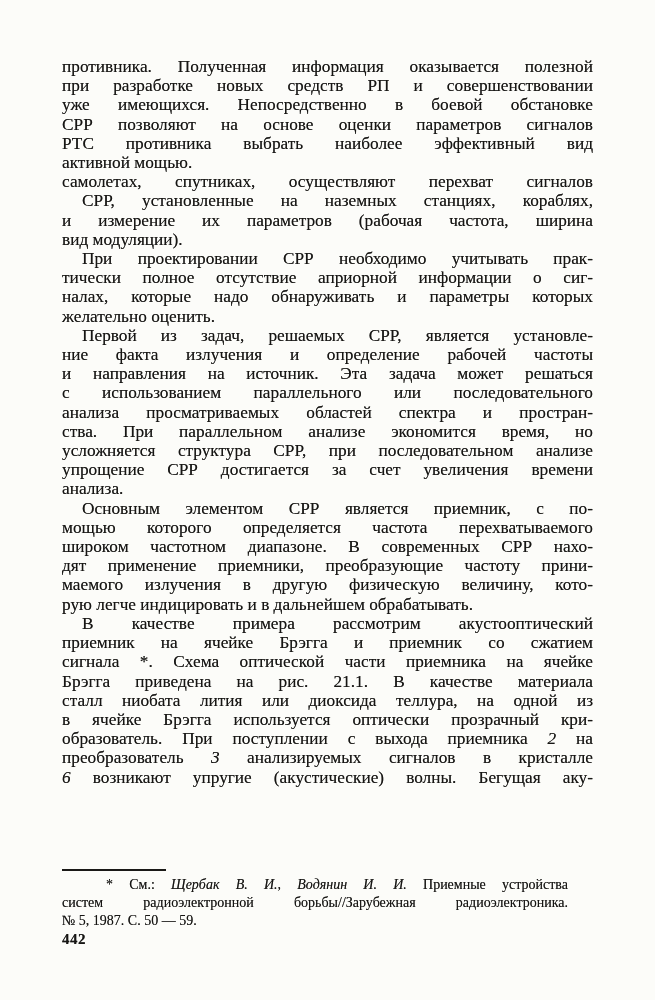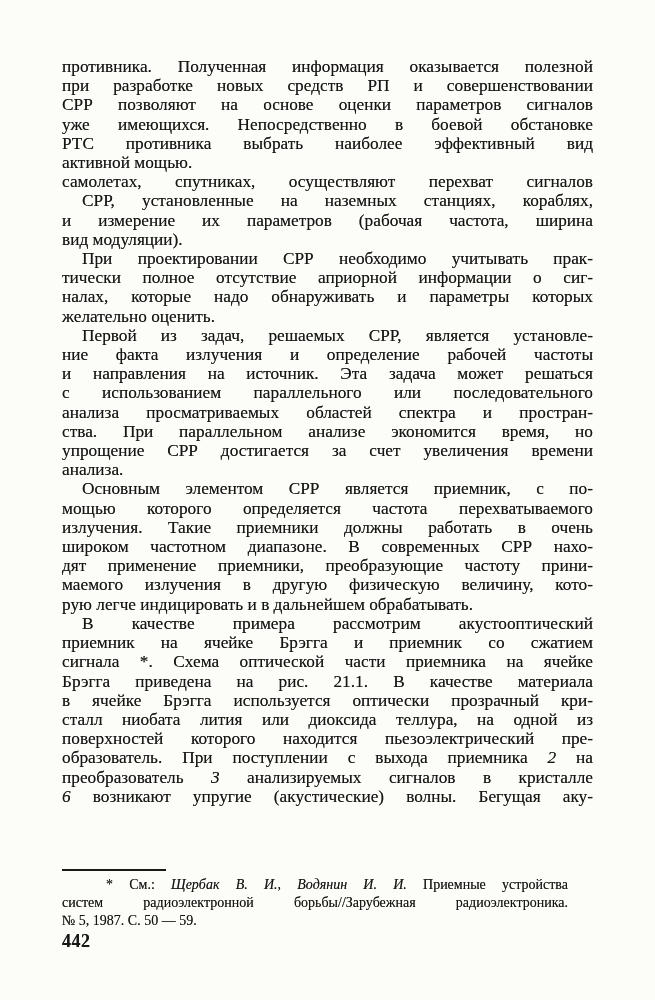--- a/index.html
+++ b/index.html
@@ -40,36 +40,36 @@
     position: absolute;
     left: 62px; top: 876px; width: 506px;
     font-size: 14px;
     line-height: 18.2px;
     text-shadow: 0 0 0.4px rgba(20,20,20,0.6);
   }
   .footnote .line.indent { text-indent: 44px; }
   .page-number {
     position: absolute;
     left: 62px; top: 931px;
-    font-size: 18px;
+    font-size: 15px;
     font-weight: bold;
     letter-spacing: 0.5px;
     text-shadow: 0 0 0.4px rgba(20,20,20,0.6);
   }
 </style>
 </head>
 <body>
 
 <div class="page">
   <div class="body-text" id="body-text">
       <div class="para">
         <div class="line">противника. Полученная информация оказывается полезной</div>
         <div class="line">при разработке новых средств РП и совершенствовании</div>
+        <div class="line">уже имеющихся. Непосредственно в боевой обстановке</div>
         <div class="line">СРР позволяют на основе оценки параметров сигналов</div>
-        <div class="line">уже имеющихся. Непосредственно в боевой обстановке</div>
         <div class="line">РТС противника выбрать наиболее эффективный вид</div>
         <div class="line last">активной мощью.</div>
       </div>
       <div class="para">
         <div class="line">самолетах, спутниках, осуществляют перехват сигналов</div>
         <div class="line indent">СРР, установленные на наземных станциях, кораблях,</div>
         <div class="line">и измерение их параметров (рабочая частота, ширина</div>
         <div class="line last">вид модуляции).</div>
       </div>
       <div class="para">
@@ -78,40 +78,39 @@
         <div class="line">налах, которые надо обнаруживать и параметры которых</div>
         <div class="line last">желательно оценить.</div>
       </div>
       <div class="para">
         <div class="line indent">Первой из задач, решаемых СРР, является установле-</div>
         <div class="line">ние факта излучения и определение рабочей частоты</div>
         <div class="line">и направления на источник. Эта задача может решаться</div>
         <div class="line">с использованием параллельного или последовательного</div>
         <div class="line">анализа просматриваемых областей спектра и простран-</div>
         <div class="line">ства. При параллельном анализе экономится время, но</div>
+        <div class="line">усложняется структура СРР, при последовательном анализе</div>
         <div class="line">упрощение СРР достигается за счет увеличения времени</div>
         <div class="line last">анализа.</div>
       </div>
       <div class="para">
         <div class="line indent">Основным элементом СРР является приемник, с по-</div>
         <div class="line">мощью которого определяется частота перехватываемого</div>
-        <div class="line">излучения. Такие приемники должны работать в очень</div>
         <div class="line">широком частотном диапазоне. В современных СРР нахо-</div>
         <div class="line">дят применение приемники, преобразующие частоту прини-</div>
         <div class="line">маемого излучения в другую физическую величину, кото-</div>
         <div class="line last">рую легче индицировать и в дальнейшем обрабатывать.</div>
       </div>
       <div class="para">
         <div class="line indent">В качестве примера рассмотрим акустооптический</div>
         <div class="line">приемник на ячейке Брэгга и приемник со сжатием</div>
         <div class="line">сигнала *. Схема оптической части приемника на ячейке</div>
         <div class="line">Брэгга приведена на рис. 21.1. В качестве материала</div>
+        <div class="line">сталл ниобата лития или диоксида теллура, на одной из</div>
         <div class="line">в ячейке Брэгга используется оптически прозрачный кри-</div>
-        <div class="line">сталл ниобата лития или диоксида теллура, на одной из</div>
-        <div class="line">поверхностей которого находится пьезоэлектрический пре-</div>
         <div class="line">образователь. При поступлении с выхода приемника <i>2</i> на</div>
         <div class="line">преобразователь <i>3</i> анализируемых сигналов в кристалле</div>
         <div class="line"><i>6</i> возникают упругие (акустические) волны. Бегущая аку-</div>
       </div>
     </div>
   <div class="footnote-rule"></div>
   <div class="footnote" id="footnote">
       <div class="line indent">* См.: <i>Щербак В. И.,</i>  <i>Водянин И. И.</i> Приемные устройства</div>
       <div class="line">систем радиоэлектронной борьбы//Зарубежная радиоэлектроника.</div>
       <div class="line last">№ 5, 1987. С. 50 — 59.</div>

